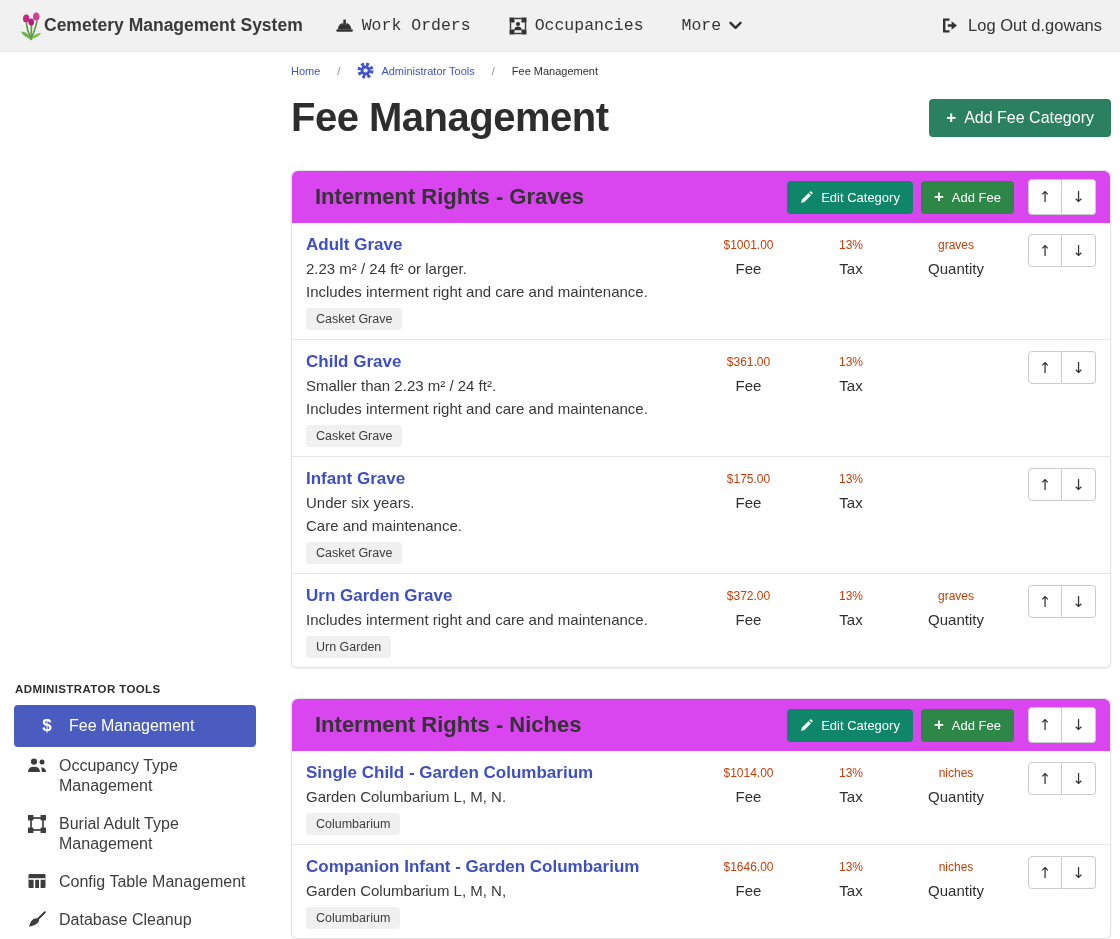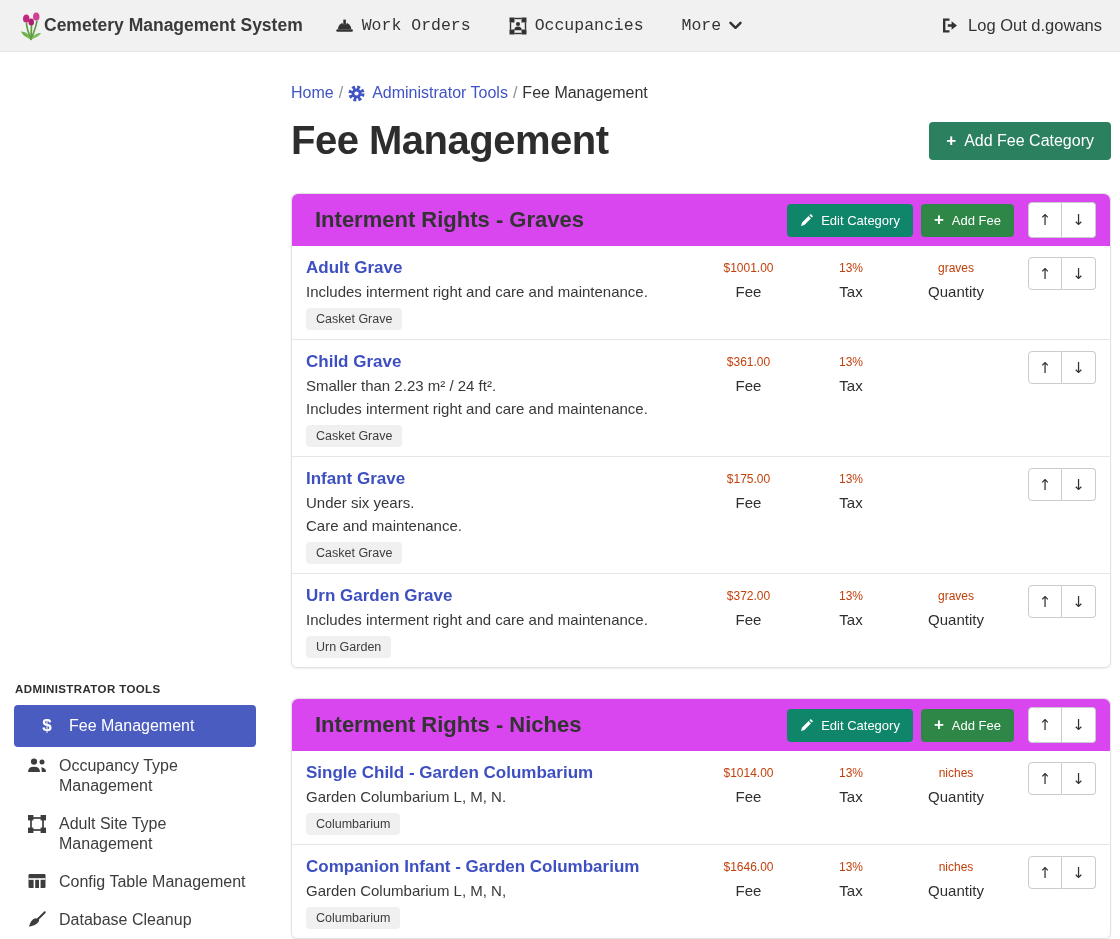--- a/index.html
+++ b/index.html
@@ -24,21 +24,21 @@
   .side-item { display:flex; align-items:flex-start; gap:11px; padding:9px 10px 9px 12px;
     font-size:16px; color:#3d3d3d; line-height:20px; border-radius:4px; cursor:pointer; }
   .side-item .s-icon { width:22px; flex:0 0 22px; display:flex; justify-content:center;
     margin-top:1px; }
   .side-item.active { background:#4a5cbf; color:#fff; padding-left:22px; padding-top:11px; padding-bottom:11px; }
   .side-item.active .dollar { color:#fff; }
   .dollar { font-weight:700; font-size:17px; color:#3d3d3d; line-height:18px; }
 
   
   .main { flex:1; padding:15px 9px 0 23px; }
-  .breadcrumb { display:flex; align-items:center; gap:5px; font-size:16px;margin-top:40px; }
+  .breadcrumb { display:flex; align-items:center; gap:17px; font-size:11px;margin-top:40px; }
   .crumb-link { color:#4053c4; text-decoration:none; cursor:pointer; display:flex; align-items:center; gap:7px; }
   .crumb-sep { color:#8a8f94; }
   .crumb-current { color:#333; }
 
   .title-row { display:flex; align-items:center; justify-content:space-between; margin-top:16px; }
   .page-title { font-size:40px; font-weight:600; color:#2d2d2d; letter-spacing:-.5px; }
 
   .btn { border:none; border-radius:4px; color:#fff; display:inline-flex; align-items:center;
     gap:8px; cursor:pointer; font-family:inherit; }
   .btn-add-category { background:#2b805f; font-size:16px; padding:10px 17px; }
@@ -185,21 +185,21 @@
         <svg class="icon-svg" width="18" height="18" viewBox="0 0 18 18">
           <rect x="3" y="3" width="12" height="12" fill="none" stroke="#3d3d3d" stroke-width="1.7"></rect>
           <g fill="#3d3d3d">
             <rect x="0" y="0" width="5.4" height="5.4"></rect>
               <rect x="12.6" y="0" width="5.4" height="5.4"></rect>
             <rect x="0" y="12.6" width="5.4" height="5.4"></rect>
               <rect x="12.6" y="12.6" width="5.4" height="5.4"></rect>
           </g>
         </svg>
       </span>
-      <span>Adult Site Type Management</span>
+      <span>Burial Adult Type Management</span>
     </div>
 
     <div class="side-item">
       <span class="s-icon">
         <svg class="icon-svg" width="18" height="16" viewBox="0 0 18 16">
           <rect x="0.5" y="1" width="17" height="14" rx="1.2" fill="#3d3d3d"></rect>
           <g stroke="#fff" stroke-width="1.6">
             <line x1="0.5" y1="6" x2="17.5" y2="6"></line>
             <line x1="6.4" y1="6" x2="6.4" y2="15"></line>
             <line x1="11.8" y1="6" x2="11.8" y2="15"></line>
@@ -271,20 +271,21 @@
           <button class="arrow-btn">
                   <span>↓</span>
                 </button>
         </span>
       </div>
     </div>
     <div class="fee-list">
   <div class="row">
     <div>
       <a class="fee-name">Adult Grave</a>
+      <div class="fee-desc">2.23 m² / 24 ft² or larger.</div>
       <div class="fee-desc">Includes interment right and care and maintenance.</div>
       <span class="fee-badge">Casket Grave</span>
     </div>
     <div class="stat">
       <div class="stat-value">$1001.00</div>
       <div class="stat-label">Fee</div>
     </div>
     <div class="stat">
       <div class="stat-value">13%</div>
       <div class="stat-label">Tax</div>

